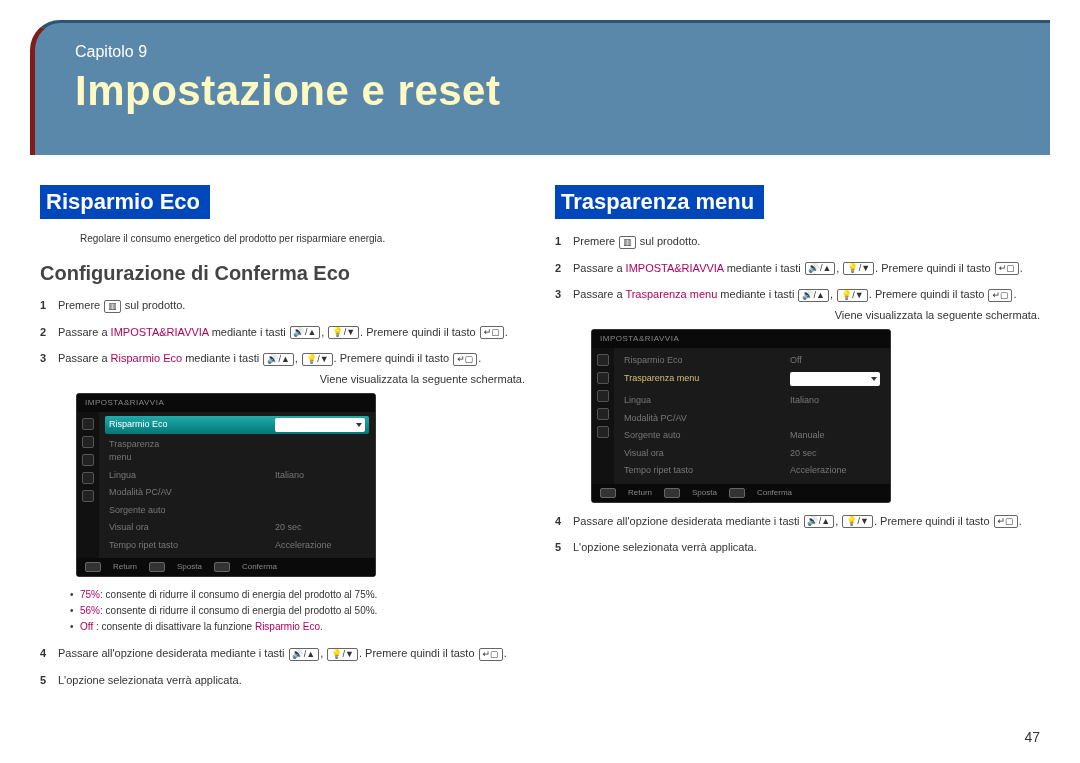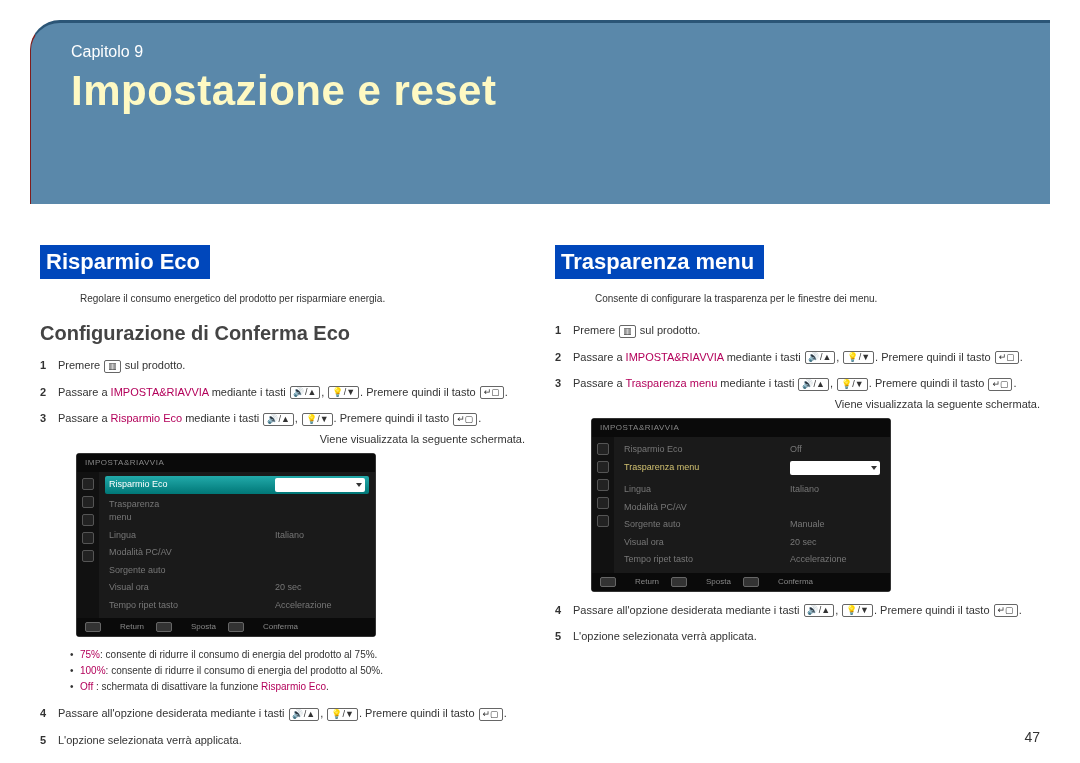--- a/index.html
+++ b/index.html
@@ -9,40 +9,40 @@
     background: #ffffff;
     font-family: Arial, Helvetica, sans-serif;
     color: #333;
     position: relative;
   }
   .header-banner {
     margin: 20px 30px 0 30px;
     background: #5a88aa;
     border-radius: 30px 0 0 0;
     border-top: 3px solid #2b5576;
-    border-left: 1px solid #7f1d1d;
+    border-left: 5px solid #7f1d1d;
     padding: 20px 30px 40px 40px;
-    height: 184px;
+    height: 135px;
   }
   .chapter-label {
     color: #ffffff;
     font-size: 16px;
     font-weight: normal;
     margin-bottom: 6px;
   }
   .chapter-title {
     color: #fef9c3;
     font-size: 42px;
     font-weight: bold;
     letter-spacing: 0.5px;
   }
   .content {
     display: flex;
     gap: 30px;
-    padding: 41px 40px 0 40px;
+    padding: 30px 40px 0 40px;
   }
   .col {
     flex: 1;
     min-width: 0;
   }
   .section-title {
     display: inline-block;
     background: #0047bb;
     color: #ffffff;
     font-size: 22px;
@@ -162,21 +162,21 @@
     border-top: 4px solid #333;
   }
   .osd-footer {
     background: #0a0a0a;
     display: flex;
     gap: 12px;
     padding: 3px 8px;
     font-size: 8px;
     color: #888;
   }
-  .osd-footer .btn { display: inline-flex; align-items: center; gap: 19px; justify-content: center; }
+  .osd-footer .btn { display: inline-flex; align-items: center; gap: 12px; justify-content: center; }
   .fbtn {
     display: inline-block;
     width: 16px;
     height: 10px;
     background: #333;
     border: 1px solid #666;
     border-radius: 2px;
   }
   .icon-key {
     display: inline-block;
@@ -277,34 +277,33 @@
               <span class="btn">
                   <span class="fbtn"></span>
                   <span>Conferma</span>
                 </span>
             </div>
           </div>
         </div>
 
         <ul class="bullets">
           <li><span class="highlight">75%</span><span>: consente di ridurre il consumo di energia del prodotto al 75%.</span></li>
-          <li><span class="highlight">100%</span><span>: consente di ridurre il consumo di energia del prodotto al 50%.</span></li>
-          <li><span class="highlight">Off</span><span> : schermata di disattivare la funzione </span><span class="highlight">Risparmio Eco</span>.</li>
+          <li><span class="highlight">56%</span><span>: consente di ridurre il consumo di energia del prodotto al 50%.</span></li>
+          <li><span class="highlight">Off</span><span> : consente di disattivare la funzione </span><span class="highlight">Risparmio Eco</span>.</li>
         </ul>
       </li>
       <li>
         <span>Passare all'opzione desiderata mediante i tasti </span><span class="icon-key">🔊/▲</span>, <span class="icon-key">💡/▼</span><span>. Premere quindi il tasto </span><span class="icon-key">↵▢</span>.
       </li>
       <li>L'opzione selezionata verrà applicata.</li>
     </ol>
   </div>
 
   <div class="col">
     <div class="section-title">Trasparenza menu</div>
-    <div class="section-desc">Consente di configurare la trasparenza per le finestre dei menu.</div>
 
     <ol class="steps">
       <li>
         <span>Premere </span><span class="icon-key">▥</span><span> sul prodotto.</span>
       </li>
       <li>
         <span>Passare a </span><span class="highlight">IMPOSTA&amp;RIAVVIA</span><span> mediante i tasti </span><span class="icon-key">🔊/▲</span>, <span class="icon-key">💡/▼</span><span>. Premere quindi il tasto </span><span class="icon-key">↵▢</span>.
       </li>
       <li>
         <span>Passare a </span><span class="highlight">Trasparenza menu</span><span> mediante i tasti </span><span class="icon-key">🔊/▲</span>, <span class="icon-key">💡/▼</span><span>. Premere quindi il tasto </span><span class="icon-key">↵▢</span>.

